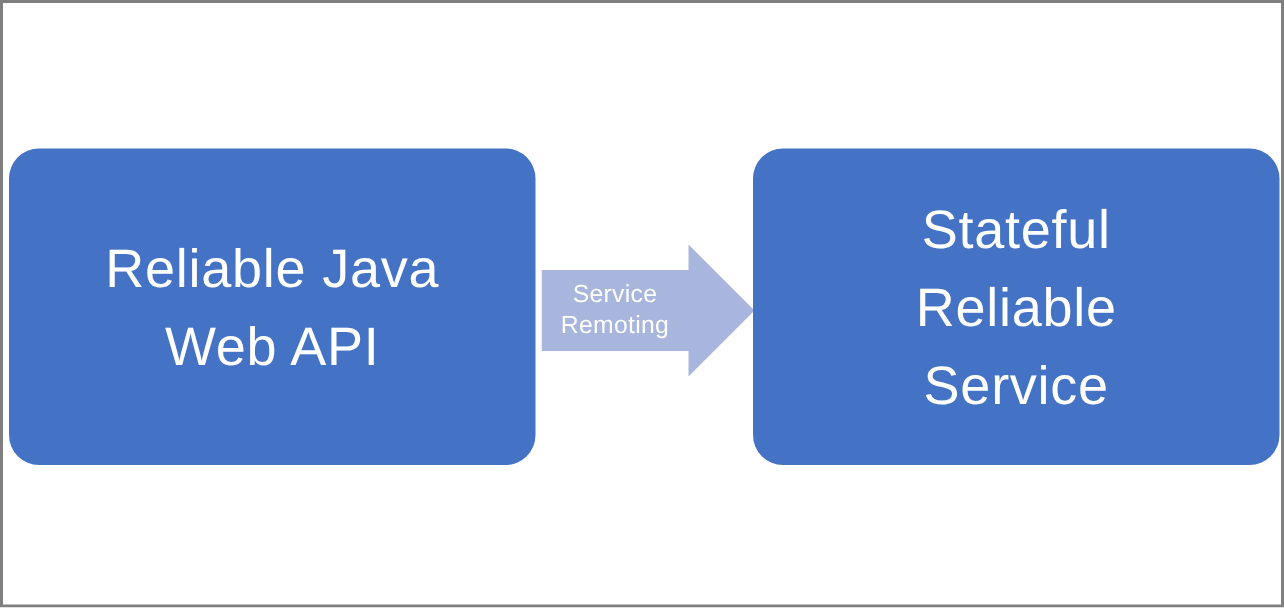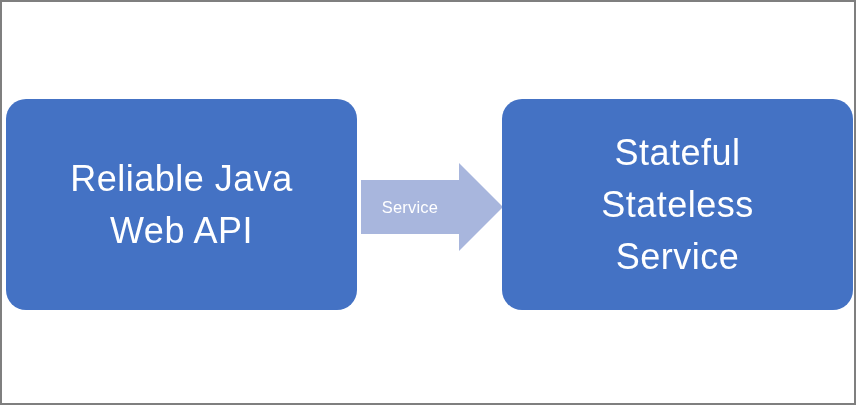--- a/index.html
+++ b/index.html
@@ -71,21 +71,22 @@
     <span>Web API</span>
   </div>
 
   <svg class="arrow-svg" viewBox="0 0 142 88" aria-hidden="true">
     <rect x="0" y="17" width="99" height="54" fill="#a8b6dd"></rect>
     <polygon points="98,0 142,44 98,88" fill="#a8b6dd"></polygon>
   </svg>
 
   <div class="arrow-label">
     <span>Service</span>
+    <span>Remoting</span>
   </div>
 
   <div class="node node-right">
     <span>Stateful</span>
-    <span>Stateless</span>
+    <span>Reliable</span>
     <span>Service</span>
   </div>
 
 </div>
 
 </body></html>

